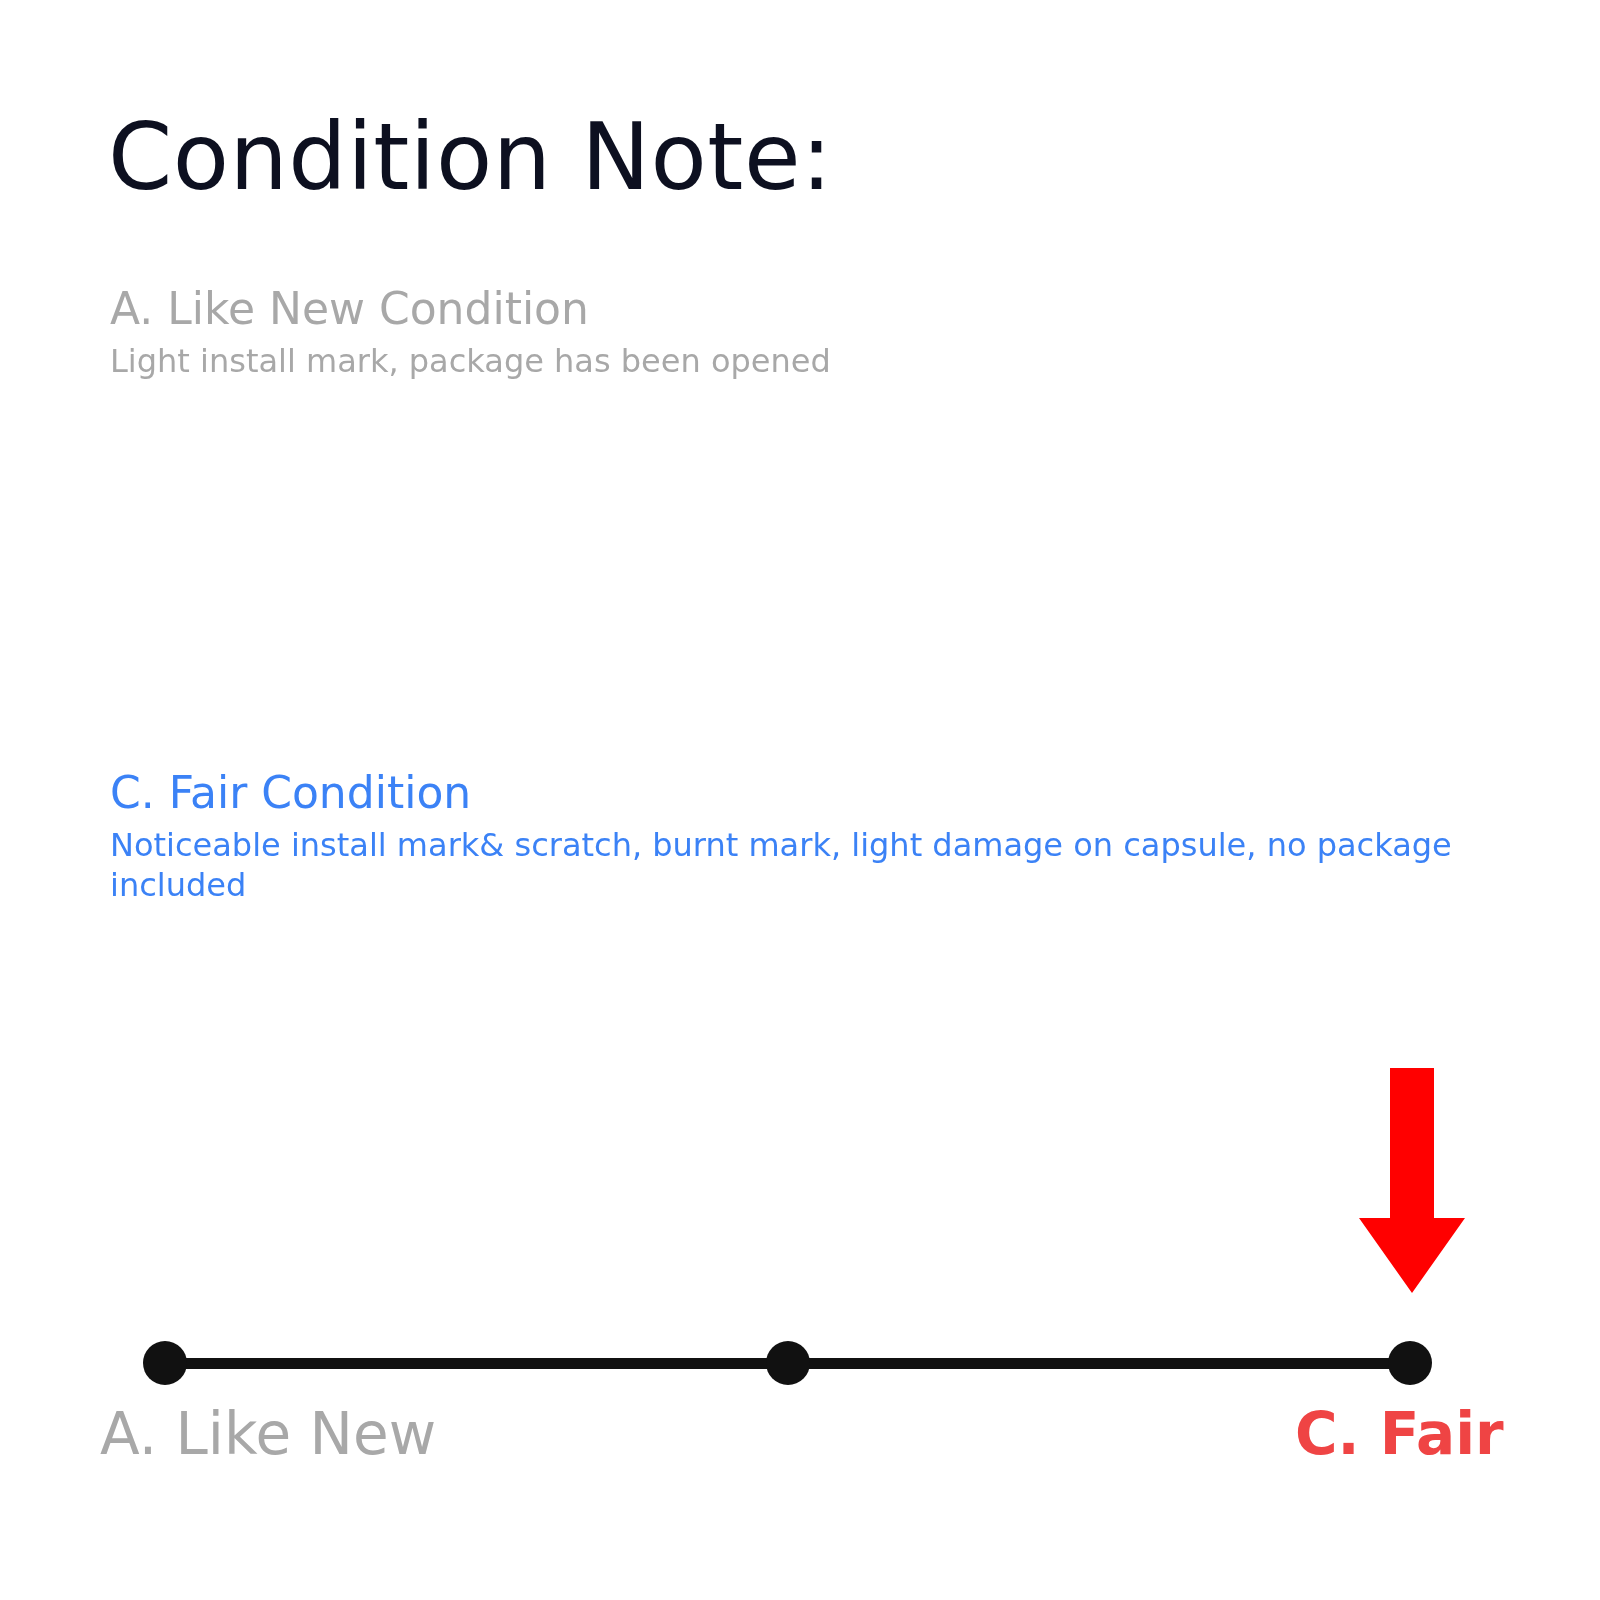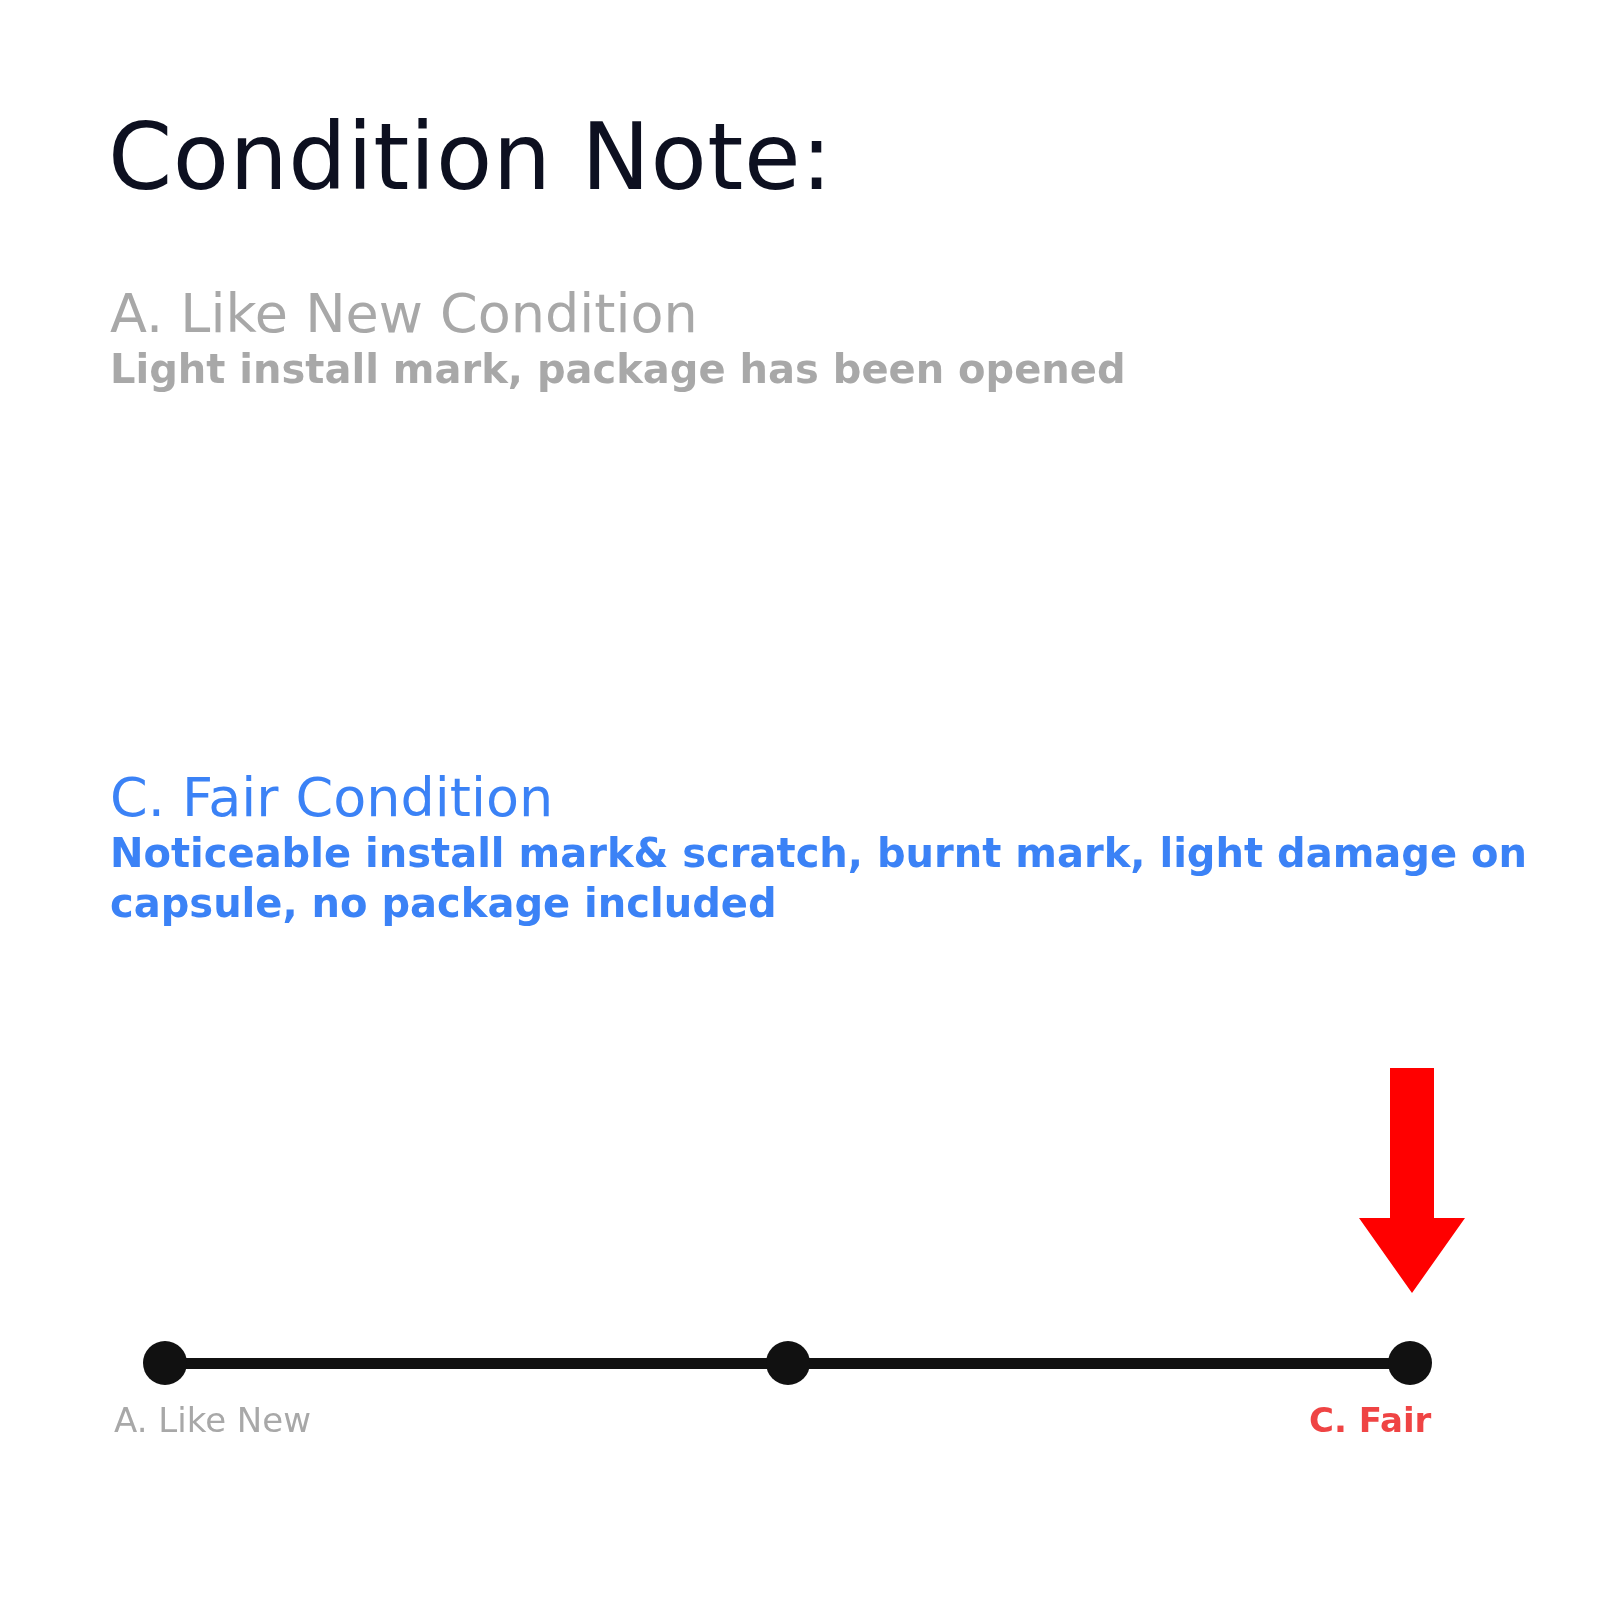--- a/index.html
+++ b/index.html
@@ -35,30 +35,30 @@
     font-family: "DejaVu Sans", sans-serif;
   }
 
   .block {
     position: absolute;
     left: 110px;
     width: 1420px;
   }
 
   .block .heading {
-    font-size: 54px;
+    font-size: 44px;
     font-weight: 400;
     line-height: 1.12;
     white-space: nowrap;
   }
   .block .desc {
-    font-size: 40px;
-    font-weight: 700;
+    font-size: 32px;
+    font-weight: 400;
     line-height: 1.25;
-    margin-top: 0;
+    margin-top: 8px;
   }
   .muted .heading, .muted .desc { color: #a8a8a8; }
   .active .heading, .active .desc { color: #3b82f6; }
 
   .block-a { top: 284px; }
   .block-b { top: 490px; }
   .block-c { top: 768px; }
 
   
   .scale {
@@ -85,24 +85,23 @@
     background: #111111;
     top: 61px;
   }
   .dot-a { left: 143px; }
   .dot-b { left: 766px; }
   .dot-c { left: 1388px; }
 
   .scale-label {
     position: absolute;
     top: 120px;
-    font-size: 34px;
+    font-size: 58px;
     white-space: nowrap;
     color: #a8a8a8;
-    margin-left: 14px;
   }
   .scale-label.current { color: #ef4444; font-weight: bold; }
   .label-a { left: 100px; }
   .label-b { left: 620px; }
   .label-c { left: 1295px; }
 
   
   .arrow {
     position: absolute;
     left: 1357px;

